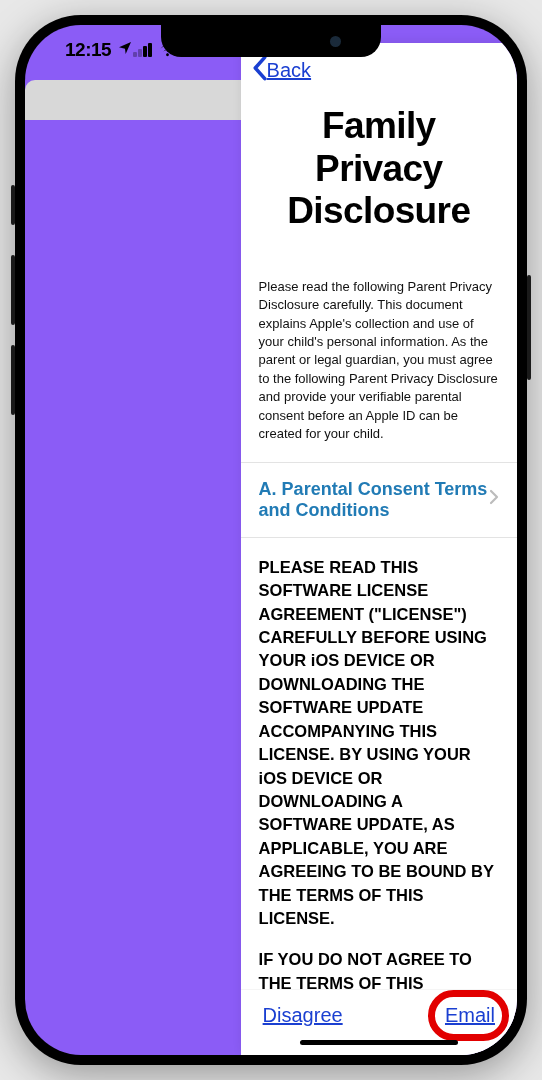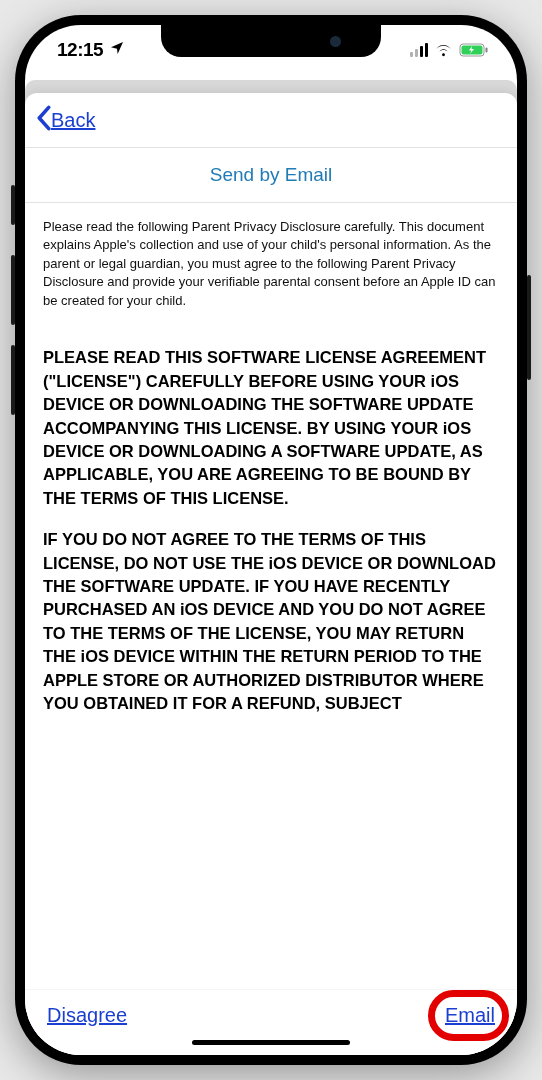--- a/index.html
+++ b/index.html
@@ -25,26 +25,27 @@
       background: #1a1a1a;
       border-radius: 2px;
     }
     .btn-left1 { left: -4px; top: 170px; width: 4px; height: 40px; }
     .btn-left2 { left: -4px; top: 240px; width: 4px; height: 70px; }
     .btn-left3 { left: -4px; top: 330px; width: 4px; height: 70px; }
     .btn-right { right: -4px; top: 260px; width: 4px; height: 105px; }
     .screen {
       width: 100%;
       height: 100%;
-      background: #ffffff;
+      background: #8b5cf6;
       border-radius: 56px;
       overflow: hidden;
       position: relative;
       display: flex;
-      flex-direction: column;
+      flex-direction: row;
+      padding-left: 8px;
     }
     .notch {
       position: absolute;
       top: 0;
       left: 50%;
       transform: translateX(-50%);
       width: 220px;
       height: 32px;
       background: #000;
       border-bottom-left-radius: 20px;
@@ -272,24 +273,34 @@
         <div class="back-btn">
           <span class="back-chevron">
             <svg width="18" height="26" viewBox="0 0 12 22">
                 <path d="M10 2 L2 11 L10 20" stroke="#1a3fd1" stroke-width="3" fill="none" stroke-linecap="round" stroke-linejoin="round"></path>
               </svg>
           </span>
           <span class="back-label">Back</span>
         </div>
       </div>
 
+      <div class="title-area">
+        <h1 class="page-title">Family Privacy Disclosure</h1>
+      </div>
 
       <div class="content">
-        <div class="send-row">Send by Email</div>
         <div class="intro-text">Please read the following Parent Privacy Disclosure carefully. This document explains Apple's collection and use of your child's personal information. As the parent or legal guardian, you must agree to the following Parent Privacy Disclosure and provide your verifiable parental consent before an Apple ID can be created for your child.</div>
+        <div class="section-row">
+          <span>A. Parental Consent Terms and Conditions</span>
+          <span class="chevron-right">
+            <svg width="10" height="16" viewBox="0 0 10 16">
+                <path d="M2 2 L8 8 L2 14" stroke="#bcbcbc" stroke-width="2.2" fill="none" stroke-linecap="round" stroke-linejoin="round"></path>
+              </svg>
+          </span>
+        </div>
         <div class="license-text">
           <p class="license-para">PLEASE READ THIS SOFTWARE LICENSE AGREEMENT ("LICENSE") CAREFULLY BEFORE USING YOUR iOS DEVICE OR DOWNLOADING THE SOFTWARE UPDATE ACCOMPANYING THIS LICENSE. BY USING YOUR iOS DEVICE OR DOWNLOADING A SOFTWARE UPDATE, AS APPLICABLE, YOU ARE AGREEING TO BE BOUND BY THE TERMS OF THIS LICENSE.</p>
           <p class="license-para">IF YOU DO NOT AGREE TO THE TERMS OF THIS LICENSE, DO NOT USE THE iOS DEVICE OR DOWNLOAD THE SOFTWARE UPDATE. IF YOU HAVE RECENTLY PURCHASED AN iOS DEVICE AND YOU DO NOT AGREE TO THE TERMS OF THE LICENSE, YOU MAY RETURN THE iOS DEVICE WITHIN THE RETURN PERIOD TO THE APPLE STORE OR AUTHORIZED DISTRIBUTOR WHERE YOU OBTAINED IT FOR A REFUND, SUBJECT</p>
         </div>
       </div>
 
       <div class="bottom-bar">
         <span class="bottom-link">Disagree</span>
         <span class="agree-wrap">
           <span class="bottom-link">Email</span>

